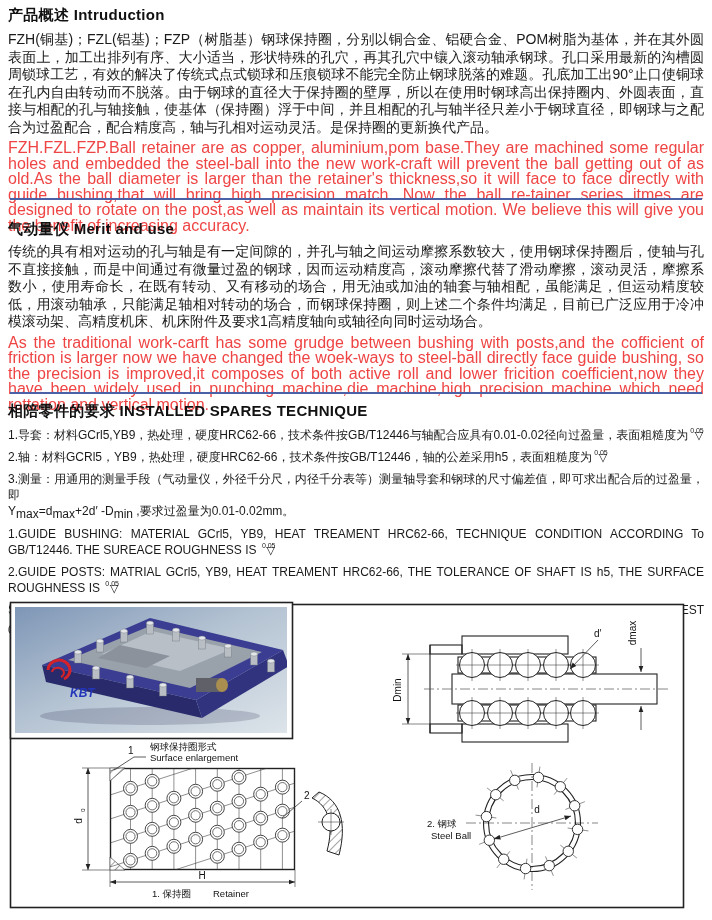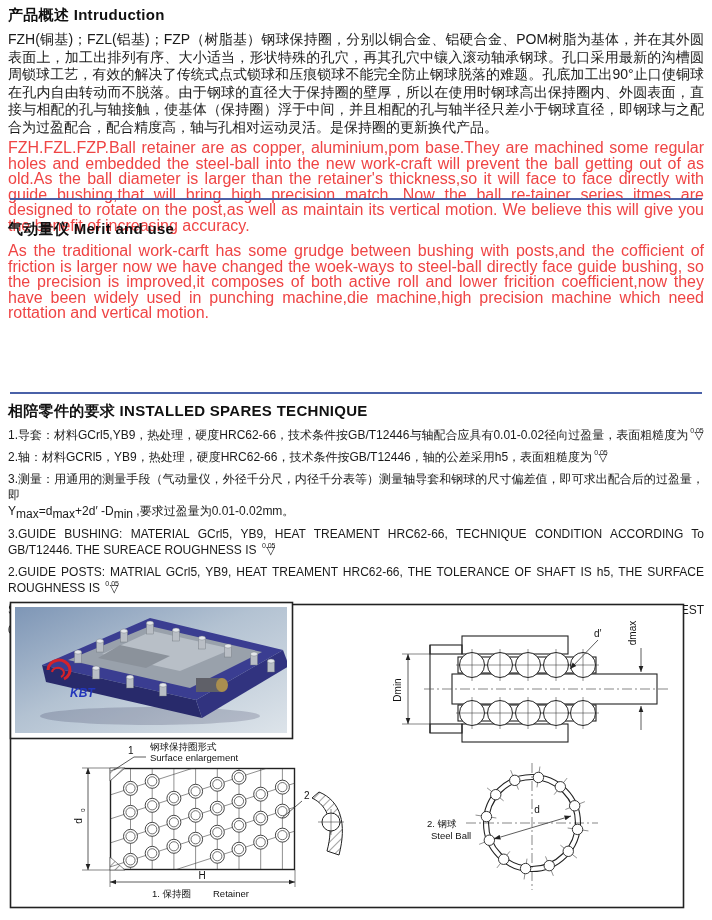--- a/index.html
+++ b/index.html
@@ -34,33 +34,34 @@
   <section class="sec" style="top:6px">
     <h2 class="hd"><span>产品概述</span> <span>Intruduction</span></h2>
     <p class="zh">FZH(铜基)；FZL(铝基)；FZP（树脂基）钢球保持圈，分别以铜合金、铝硬合金、POM树脂为基体，并在其外圆表面上，加工出排列有序、大小适当，形状特殊的孔穴，再其孔穴中镶入滚动轴承钢球。孔口采用最新的沟槽圆周锁球工艺，有效的解决了传统式点式锁球和压痕锁球不能完全防止钢球脱落的难题。孔底加工出90°止口使铜球在孔内自由转动而不脱落。由于钢球的直径大于保持圈的壁厚，所以在使用时钢球高出保持圈内、外圆表面，直接与相配的孔与轴接触，使基体（保持圈）浮于中间，并且相配的孔与轴半径只差小于钢球直径，即钢球与之配合为过盈配合，配合精度高，轴与孔相对运动灵活。是保持圈的更新换代产品。</p>
     <p class="en">FZH.FZL.FZP.Ball retainer are as copper, aluminium,pom base.They are machined some regular holes and embedded the steel-ball into the new work-craft will prevent the ball getting out of as old.As the ball diameter is larger than the retainer's thickness,so it will face to face directly with guide bushing,that will bring high precision match. Now the ball re-tainer series itmes are designed to rotate on the post,as well as maintain its vertical motion. We believe this will give you the benefit of increasing accuracy.</p>
   </section>
 
   <div class="divider" style="top: 198px; background: rgb(74, 97, 168);"></div>
 
   <section class="sec" style="top:220px">
     <h2 class="hd"><span>气动量仪</span> <span>Merit and use</span></h2>
+    <p class="zh" style="margin-top:4px">传统的具有相对运动的孔与轴是有一定间隙的，并孔与轴之间运动摩擦系数较大，使用钢球保持圈后，使轴与孔不直接接触，而是中间通过有微量过盈的钢球，因而运动精度高，滚动摩擦代替了滑动摩擦，滚动灵活，摩擦系数小，使用寿命长，在既有转动、又有移动的场合，用无油或加油的轴套与轴相配，虽能满足，但运动精度较低，用滚动轴承，只能满足轴相对转动的场合，而钢球保持圈，则上述二个条件均满足，目前已广泛应用于冷冲模滚动架、高精度机床、机床附件及要求1高精度轴向或轴径向同时运动场合。</p>
     <p class="en">As the traditional work-carft has some grudge between bushing with posts,and the cofficient of friction is larger now we have changed the woek-ways to steel-ball directly face guide bushing, so the precision  is improved,it composes of both active roll and lower fricition coefficient,now they have been widely used in punching machine,die machine,high precision machine which need rottation and vertical motion.</p>
   </section>
 
   <div class="divider" style="top: 392px; background: rgb(74, 97, 168);"></div>
 
   <section class="sec" style="top:402px">
     <h2 class="hd"><span>相陪零件的要求</span> <span>INSTALLED SPARES TECHNIQUE</span></h2>
     <div class="items">
       <p class="item"><b>1.导套：</b><span>材料GCrl5,YB9，热处理，硬度HRC62-66，技术条件按GB/T12446与轴配合应具有0.01-0.02径向过盈量，表面粗糙度为</span><span class="rough"><span class="rv">0.05</span><span class="rt">▽</span></span></p>
       <p class="item"><b>2.轴：</b><span>材料GCRl5，YB9，热处理，硬度HRC62-66，技术条件按GB/T12446，轴的公差采用h5，表面粗糙度为</span><span class="rough"><span class="rv">0.05</span><span class="rt">▽</span></span></p>
       <p class="item"><b>3.测量：</b><span>用通用的测量手段（气动量仪，外径千分尺，内径千分表等）测量轴导套和钢球的尺寸偏差值，即可求出配合后的过盈量，即</span><br>
         <span><span>Y</span><sub>max</sub><span>=d</span><sub>max</sub><span>+2d′ -D</span><sub>min</sub><span> ,要求过盈量为0.01-0.02mm。</span></span></p>
-      <p class="item"><span>3.GUIDE BUSHING: MATERIAL GCrl5, YB9, HEAT TREAMENT HRC62-66, TECHNIQUE CONDITION ACCORDING To GB/T12446. THE SUREACE ROUGHNESS IS</span> <span class="rough"><span class="rv">0.05</span><span class="rt">▽</span></span></p>
+      <p class="item"><span>1.GUIDE BUSHING: MATERIAL GCrl5, YB9, HEAT TREAMENT HRC62-66, TECHNIQUE CONDITION ACCORDING To GB/T12446. THE SUREACE ROUGHNESS IS</span> <span class="rough"><span class="rv">0.05</span><span class="rt">▽</span></span></p>
       <p class="item"><span>2.GUIDE POSTS: MATRIAL GCrl5, YB9, HEAT TREAMENT HRC62-66, THE TOLERANCE OF SHAFT IS h5, THE SURFACE ROUGHNESS IS</span> <span class="rough"><span class="rv">0.05</span><span class="rt">▽</span></span></p>
       <p class="item"><span>SIZE TESE: IT IS TESTED BY OUTSIDE MICROMETER &amp;DIAL GAUGE AS USUAL,THE Y</span><sub>max</sub><span> (Y</span><sub>max</sub><span> +2D′ -D</span><sub>min</sub><span>)REQUEST 0.01-0.02mm。</span></p>
     </div>
   </section>
 
   <svg id="fig" style="position:absolute;left:0;top:596px" width="712" height="324" viewBox="0 596 712 324" xmlns="http://www.w3.org/2000/svg">
     <defs>
       <pattern id="hatch" width="6" height="6" patternUnits="userSpaceOnUse" patternTransform="rotate(45)">
         <rect width="6" height="6" fill="#ffffff"></rect>
         <line x1="0" y1="0" x2="0" y2="6" stroke="#444" stroke-width="1"></line>

